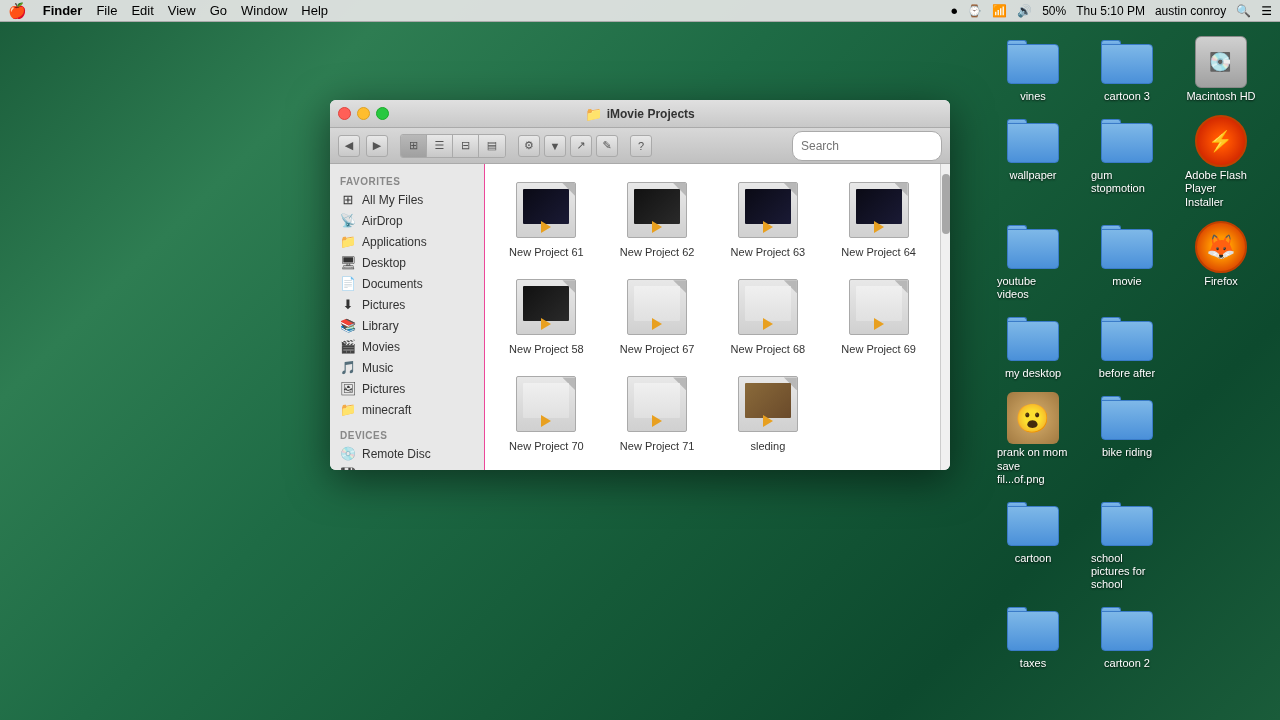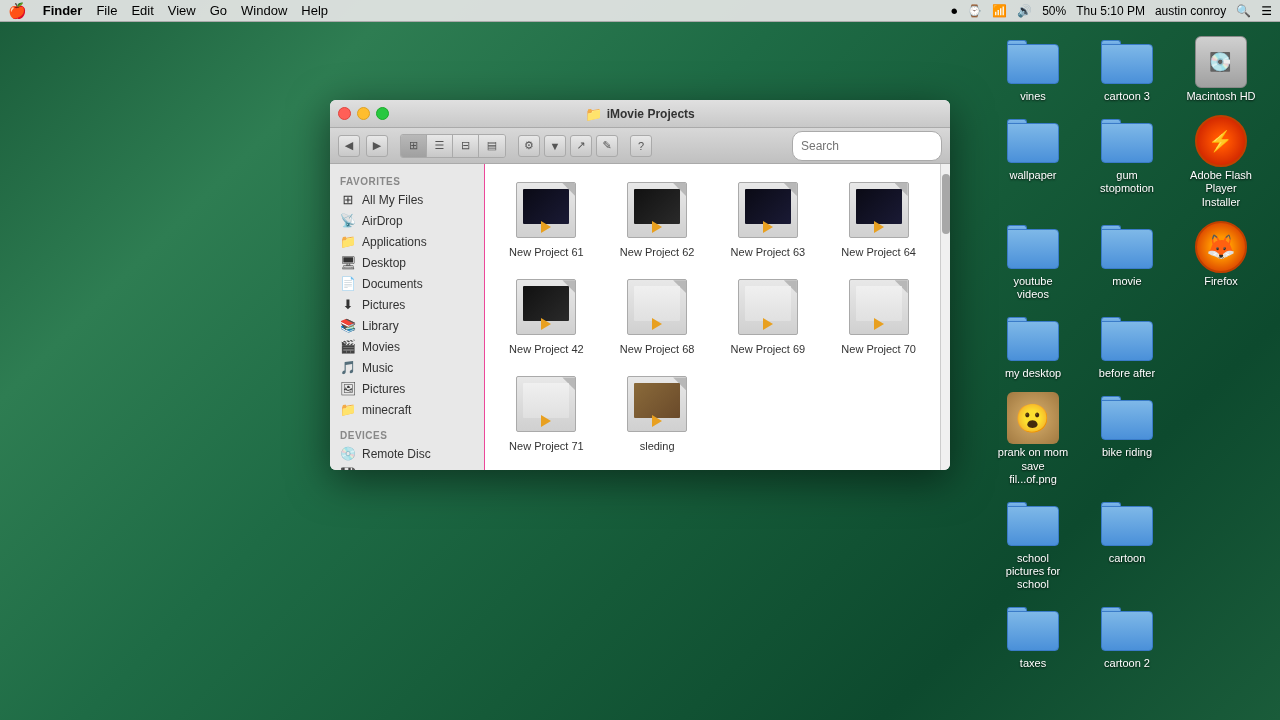--- a/index.html
+++ b/index.html
@@ -69,21 +69,21 @@
       width: 52px;
       height: 52px;
       display: flex;
       align-items: center;
       justify-content: center;
       margin-bottom: 2px;
     }
     .desktop-icon .icon-label {
       font-size: 11px;
       color: white;
-      text-align: center;
+      text-align: left;
       text-shadow: 0 1px 2px rgba(0,0,0,0.8);
       line-height: 1.2;
       word-break: break-word;
       max-width: 78px;
     }
 
     
     .folder-icon {
       width: 52px;
       height: 44px;
@@ -508,30 +508,30 @@
     </div>
     <div style="width:80px;"></div>
 
     <div class="desktop-icon">
       <div class="icon-img">
         <div class="folder-icon">
             <div class="folder-tab"></div>
             <div class="folder-body"></div>
           </div>
       </div>
+      <span class="icon-label">cartoon</span>
+    </div>
+    <div class="desktop-icon">
+      <div class="icon-img">
+        <div class="folder-icon">
+            <div class="folder-tab"></div>
+            <div class="folder-body"></div>
+          </div>
+      </div>
       <span class="icon-label">school pictures for school</span>
-    </div>
-    <div class="desktop-icon">
-      <div class="icon-img">
-        <div class="folder-icon">
-            <div class="folder-tab"></div>
-            <div class="folder-body"></div>
-          </div>
-      </div>
-      <span class="icon-label">cartoon</span>
     </div>
     <div style="width:80px;"></div>
 
     <div class="desktop-icon">
       <div class="icon-img">
         <div class="folder-icon">
             <div class="folder-tab"></div>
             <div class="folder-body"></div>
           </div>
       </div>
@@ -689,21 +689,31 @@
           </div>
 
           <div class="file-item">
             <div class="file-thumb">
               <div class="thumb-img-overlay">
                 <div class="dog-ear"></div>
                 <div class="img-area img-dark-car"></div>
                 <div class="play-btn"></div>
               </div>
             </div>
-            <span class="file-label">New Project 42</span>
+            <span class="file-label">New Project 58</span>
+          </div>
+          <div class="file-item">
+            <div class="file-thumb">
+              <div class="thumb-img-overlay">
+                <div class="dog-ear"></div>
+                <div class="img-area img-white-doc"></div>
+                <div class="play-btn"></div>
+              </div>
+            </div>
+            <span class="file-label">New Project 67</span>
           </div>
           <div class="file-item">
             <div class="file-thumb">
               <div class="thumb-img-overlay">
                 <div class="dog-ear"></div>
                 <div class="img-area img-white-doc"></div>
                 <div class="play-btn"></div>
               </div>
             </div>
             <span class="file-label">New Project 68</span>

